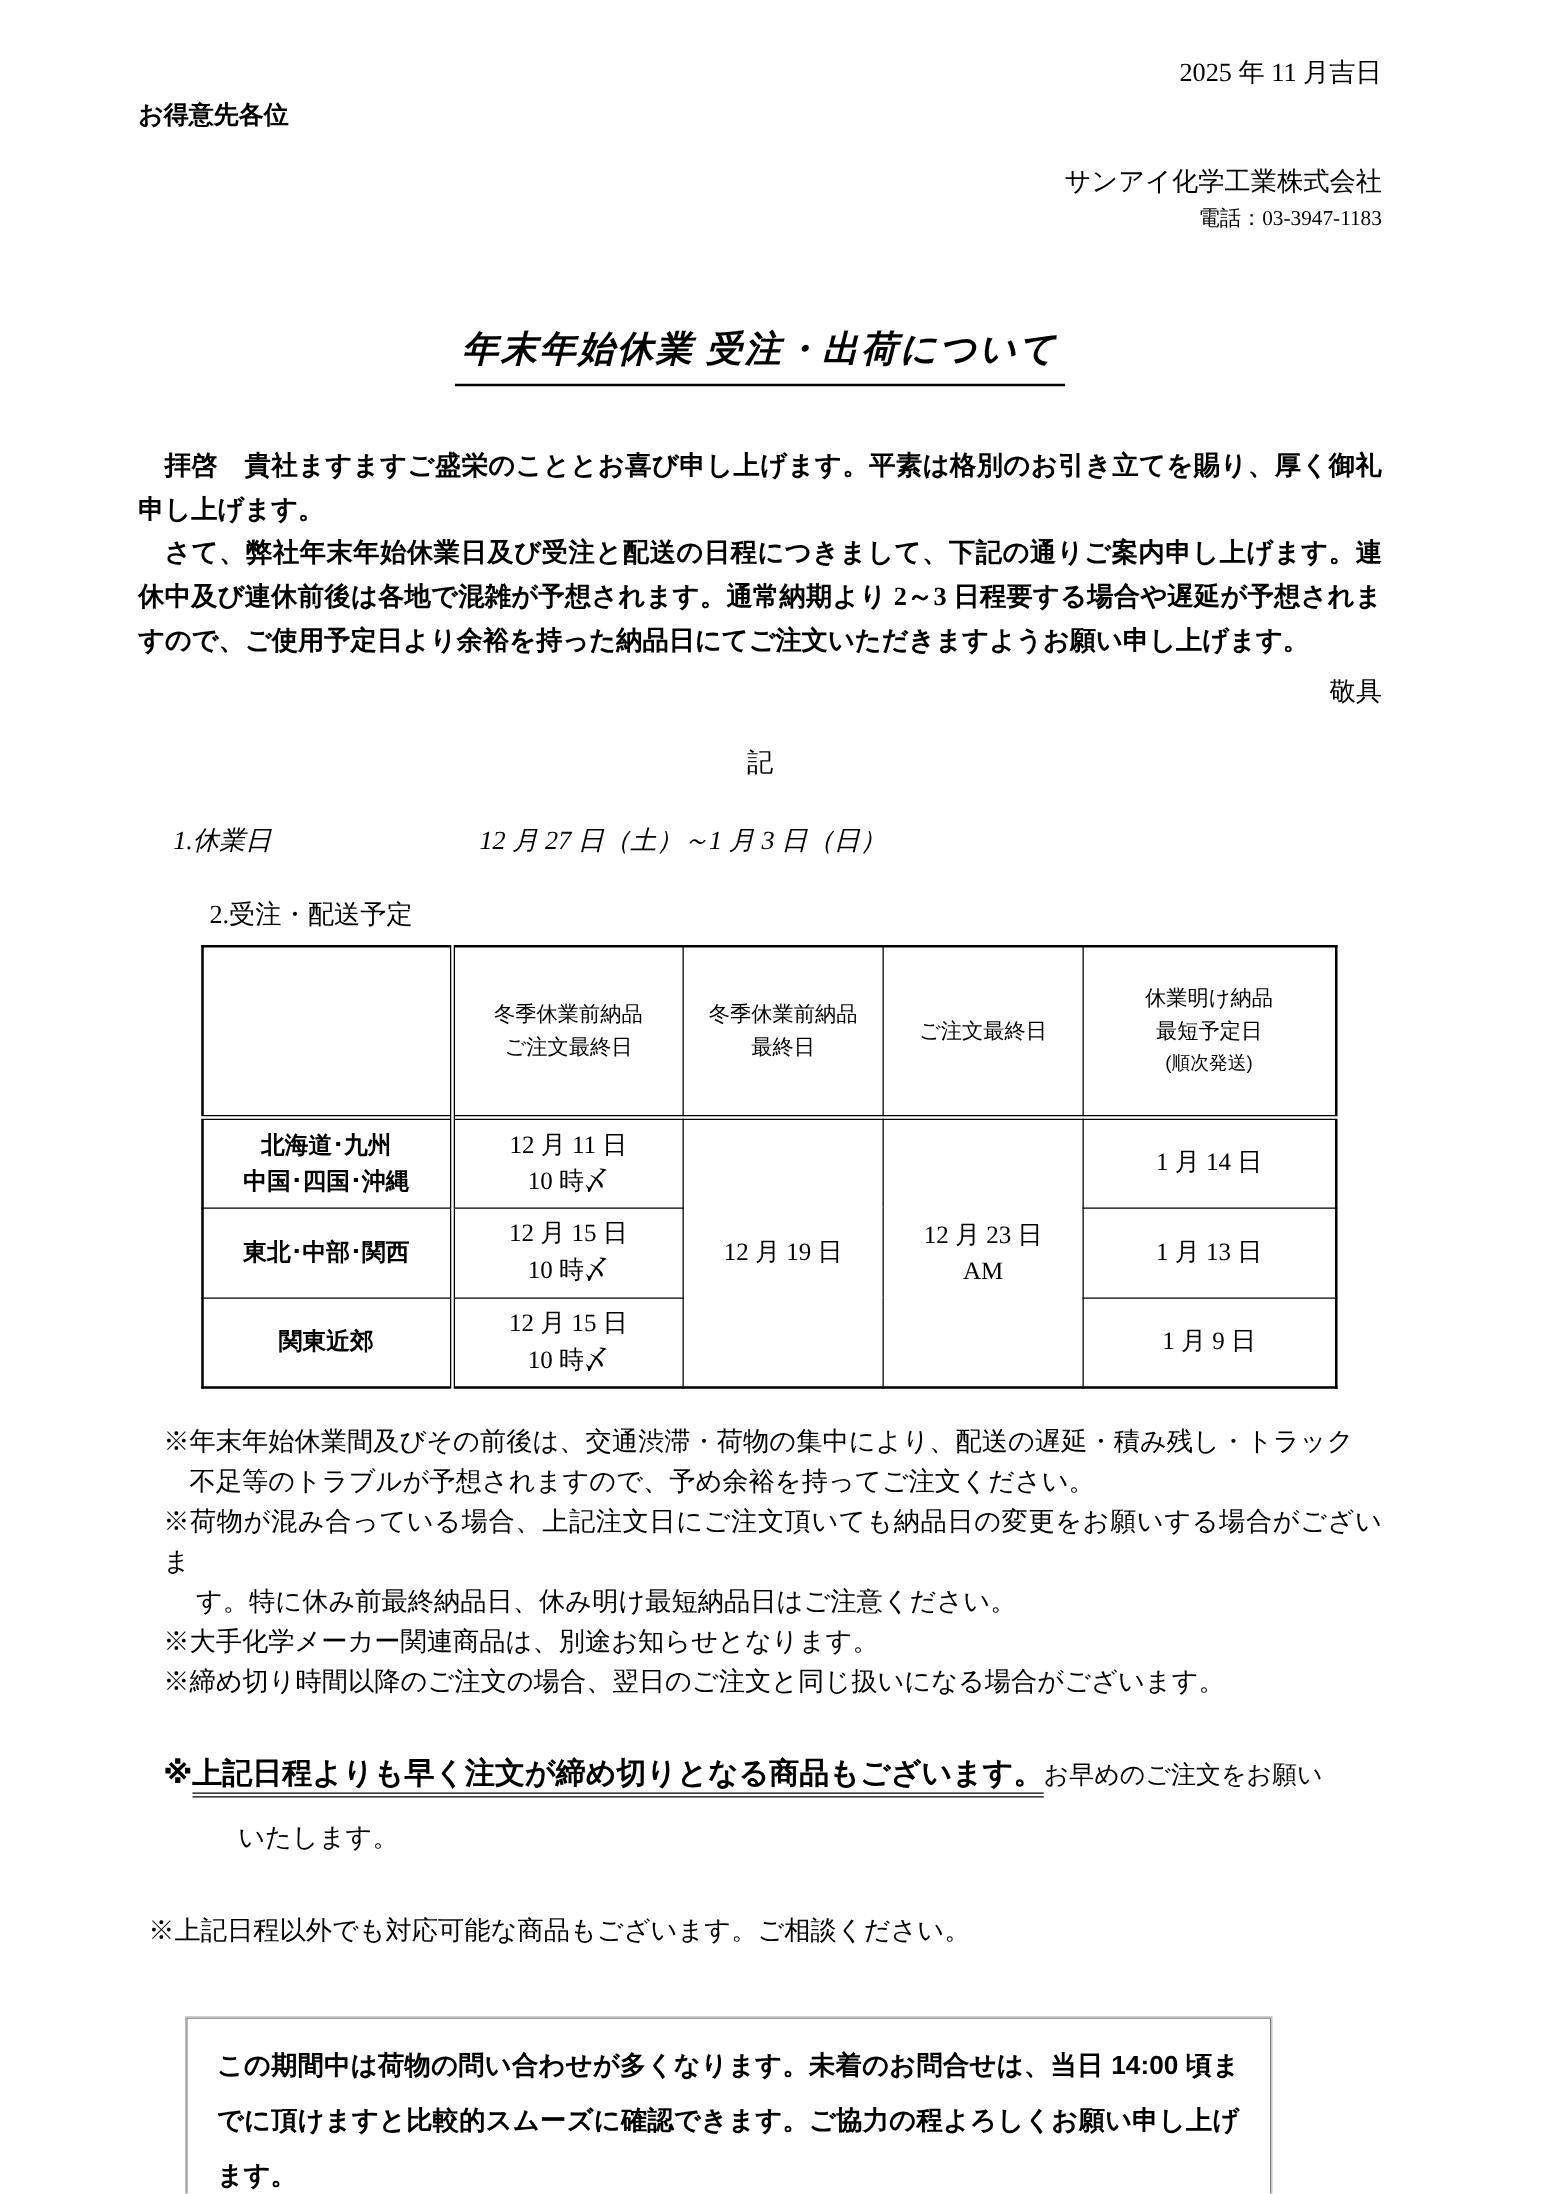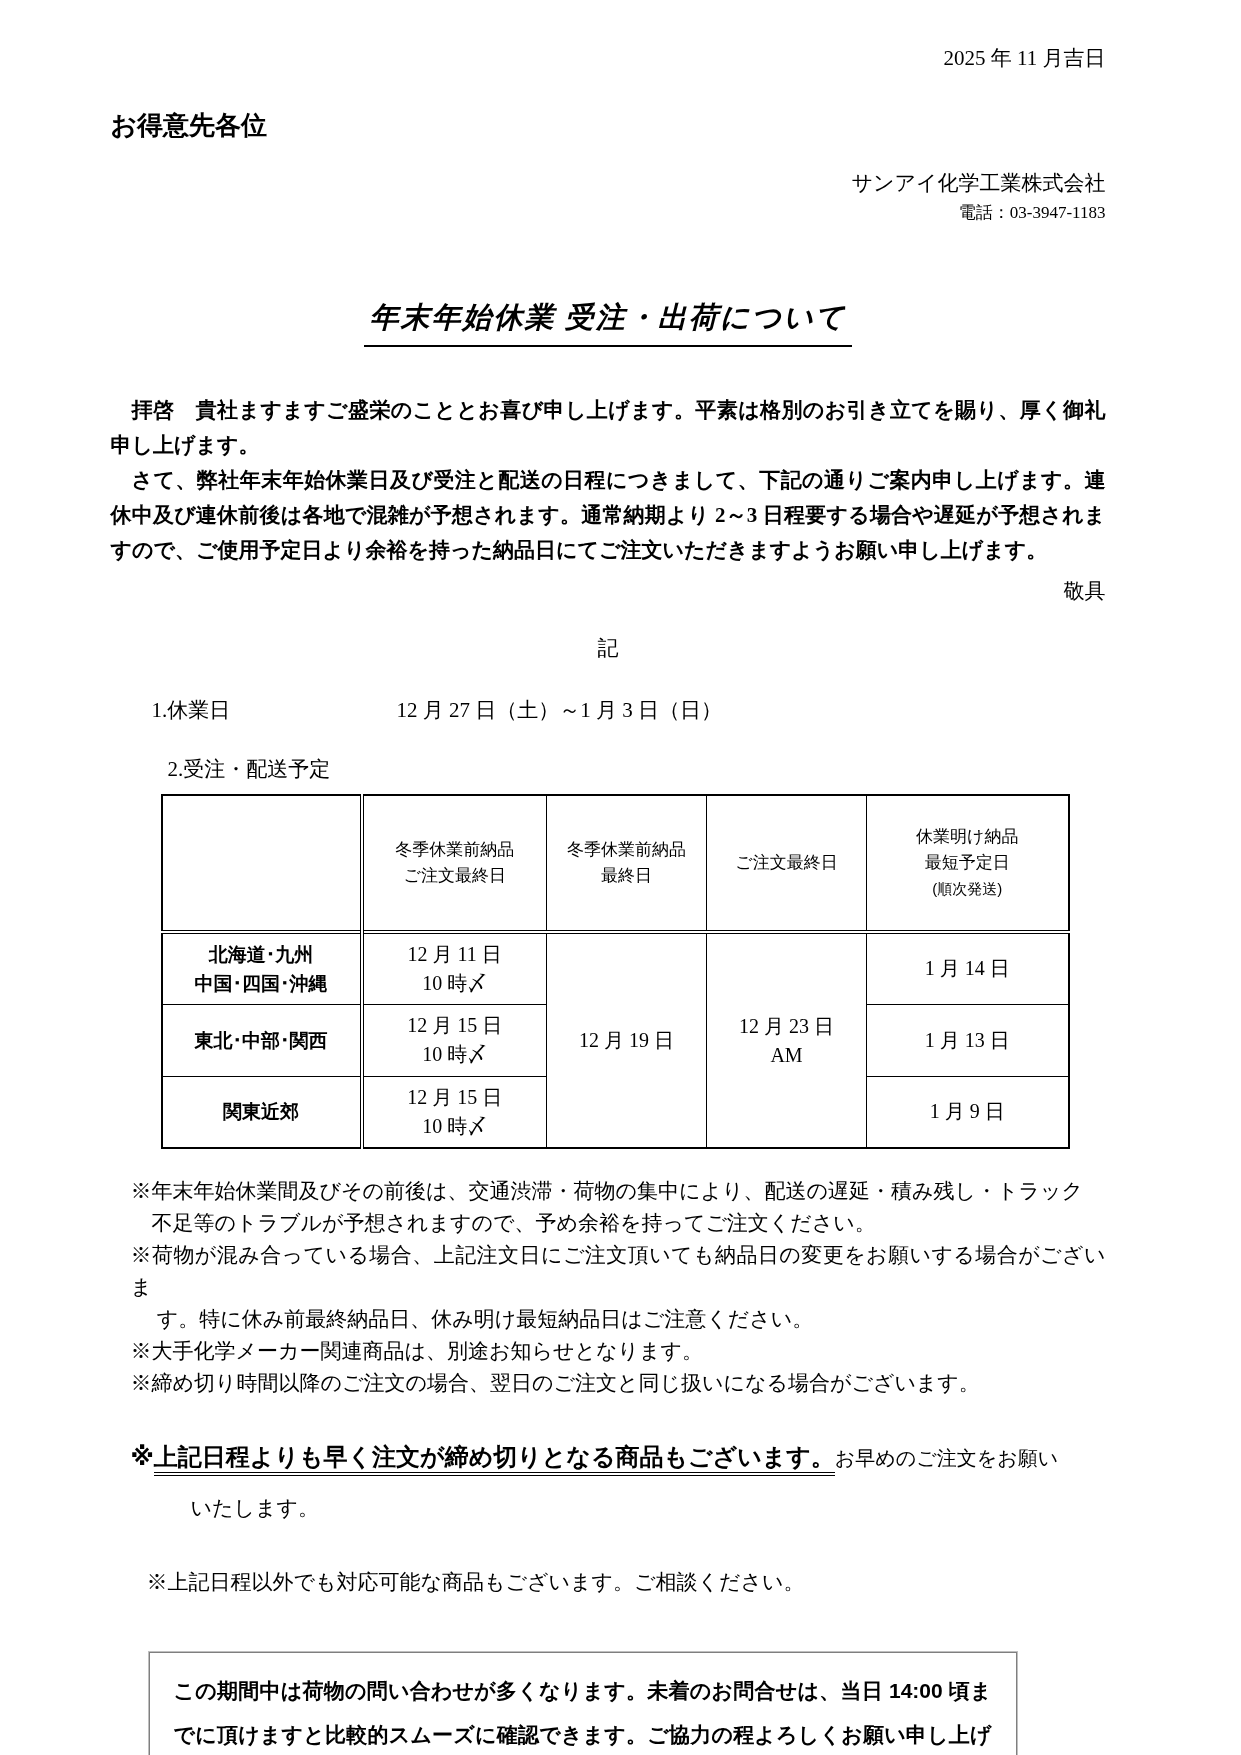--- a/index.html
+++ b/index.html
@@ -11,40 +11,40 @@
     margin: 0 auto;
     background: #ffffff;
     color: #000000;
     font-family: "Liberation Serif", "DejaVu Serif", serif;
     font-size: 21px;
     overflow: hidden;
   }
   .content { padding: 44px 105px 0 80px; }
 
   .doc-date { text-align: right; font-size: 21px; }
-  .recipient { margin-top: 36px; font-family: Liberation Mono, monospace; font-weight: bold; font-size: 26px; }
+  .recipient { margin-top: 6px; font-family: Liberation Mono, monospace; font-weight: bold; font-size: 20px; }
   .company { margin-top: 26px; text-align: right; font-family: "Liberation Sans", "DejaVu Sans", sans-serif; font-size: 21px; }
   .phone { margin-top: 4px; text-align: right; font-size: 17px; }
 
   .title-wrap { margin-top: 74px; text-align: center; font-style: italic; }
   .doc-title {
     display: inline-block;
     font-weight: bold;
     font-size: 29px;
     letter-spacing: 2px;
     border-bottom: 2px solid #000;
     padding: 0 6px 7px 6px;
   }
 
   .paragraphs { margin-top: 46px; line-height: 35px; }
   .paragraphs p { margin: 0; text-indent: 1em; text-align: justify; font-weight: bold; }
   .closing { text-align: right; margin-top: 6px; line-height: 35px; }
   .record-mark { text-align: center; margin-top: 22px; line-height: 35px; }
 
-  .item-line { display: flex; margin-top: 28px; margin-left: 41px; line-height: 33px; }
+  .item-line { display: flex; margin-top: 28px; margin-left: 28px; line-height: 33px; font-style: italic; }
   .item-label { width: 245px; flex: 0 0 auto; }
   .schedule-label { margin-top: 26px; margin-left: 57px; line-height: 33px; }
 
   table.schedule {
     margin-top: 8px;
     margin-left: 50px;
     border-collapse: collapse;
     table-layout: fixed;
     width: 907px;
     border: 2px solid #000;
@@ -71,21 +71,21 @@
   .em-strong {
     font-weight: bold;
     font-size: 24px;
     font-family: "Liberation Sans", "DejaVu Sans", sans-serif;
     border-bottom: 4px double #000;
     padding-bottom: 2px;
   }
   .em-suffix { font-size: 20px; }
   .em-line2 { margin-left: 60px; margin-top: 14px; line-height: 32px; }
 
-  .extra-note { margin-top: 42px; margin-left: 36px; line-height: 32px; }
+  .extra-note { margin-top: 42px; margin-left: 8px; line-height: 32px; }
 
   .info-box {
     margin-top: 54px;
     margin-left: 38px;
     width: 868px;
     border: 1px solid #7f7f7f;
     outline: 1px solid #bfbfbf;
     padding: 16px 24px 20px 24px;
     font-family: "Liberation Sans", "DejaVu Sans", sans-serif;
     font-weight: bold;

